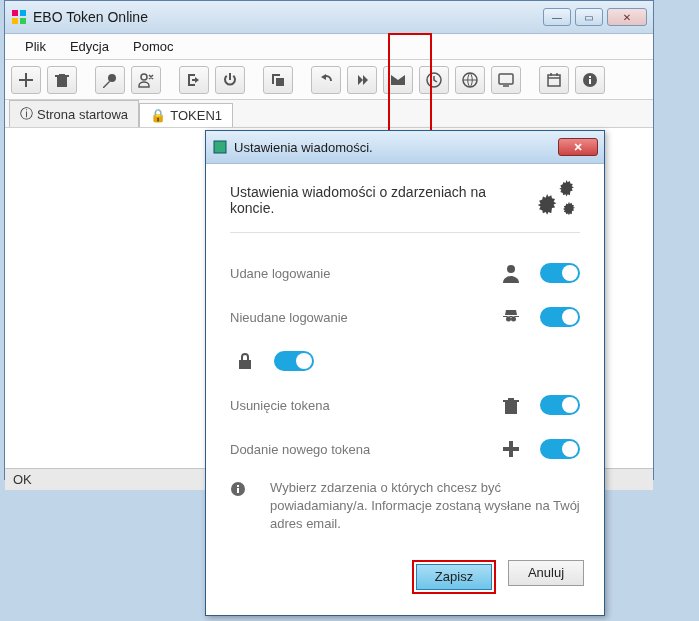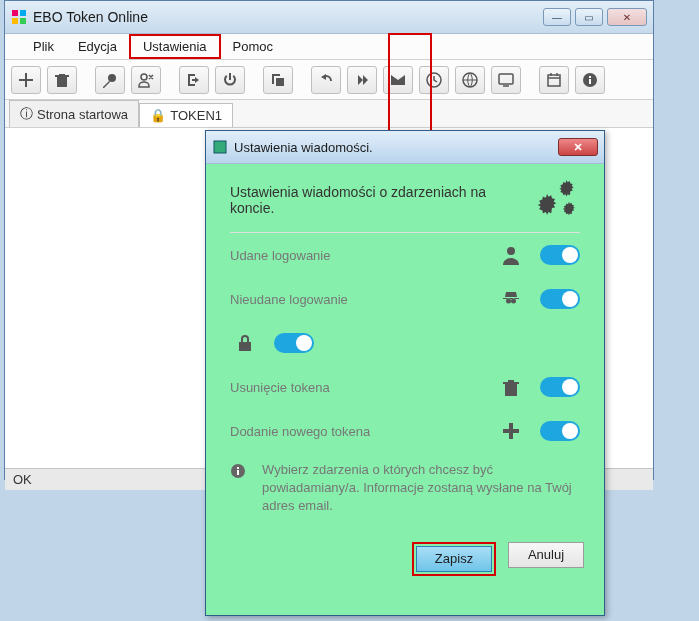--- a/index.html
+++ b/index.html
@@ -5,48 +5,48 @@
 *{box-sizing:border-box;margin:0;padding:0;font-family:"Segoe UI",Tahoma,sans-serif;font-size:13px;}
 body{background:#c0d5e8;width:699px;height:621px;position:relative;overflow:hidden;}
 .win{background:#cfe1f2;border:1px solid #5a7ea5;position:absolute;}
 .main-win{left:4px;top:0;width:650px;height:480px;background:linear-gradient(#d9e8f5,#cbdef0);}
 .titlebar{height:30px;background:linear-gradient(#e3eef8,#c6daec);display:flex;align-items:center;padding:16px 6px;border-bottom:1px solid #a8bdd3;}
 .titlebar .ico{width:16px;height:16px;margin-right:6px;display:inline-flex;}
 .titlebar .ttl{flex:1;color:#1a1a1a;font-size:14px;}
 .winbtns{display:flex;gap:4px;}
 .winbtn{width:28px;height:18px;border:1px solid #7a99b8;border-radius:3px;background:linear-gradient(#eaf3fb,#c9dced);display:flex;align-items:center;justify-content:center;font-size:10px;color:#33506c;}
 .winbtn.close{background:linear-gradient(#f3dfe0,#e6c4c4);color:#6b2e2e;width:40px;}
-.menubar{background:#fcfcfc;height:26px;display:flex;align-items:stretch;padding:0 16px;border-bottom:1px solid #d0d0d0;}
+.menubar{background:#fcfcfc;height:26px;display:flex;align-items:stretch;padding:0 8px;border-bottom:1px solid #d0d0d0;}
 .menuitem{padding:4px 12px;display:flex;align-items:center;color:#222;}
 .menuitem.hl{border:2px solid #d50000;}
 .toolbar{background:#fcfcfc;height:40px;display:flex;align-items:center;padding:0 6px;gap:6px;border-bottom:1px solid #d0d0d0;}
 .tbtn{width:30px;height:28px;border:1px solid #bfbfbf;border-radius:3px;background:linear-gradient(#fafafa,#e8e8e8);display:flex;align-items:center;justify-content:center;color:#555;}
 .tbtn svg{width:16px;height:16px;fill:#555;}
 .tsep{width:6px;}
 .tabbar{background:#f7f7f7;height:28px;display:flex;align-items:flex-end;padding:0 4px;border-bottom:1px solid #d0d0d0;}
 .tab{border:1px solid #c0c0c0;border-bottom:none;background:#f0f0f0;padding:4px 10px;display:flex;align-items:center;gap:4px;font-size:12px;color:#333;}
 .tab.active{background:#fff;}
 .content{background:#fff;flex:1;height:340px;}
 .status{height:22px;background:#e9e9e9;border-top:1px solid #c5c5c5;display:flex;align-items:center;padding:0 8px;color:#333;font-size:12px;}
 .hl-box{position:absolute;border:2px solid #d50000;pointer-events:none;}
-.dialog{position:absolute;left:205px;top:130px;width:400px;height:486px;border:1px solid #2f5d8a;background:#86efac;box-shadow:2px 2px 6px rgba(0,0,0,.3);}
+.dialog{position:absolute;left:205px;top:130px;width:400px;height:486px;border:1px solid #2f5d8a;background:#ffffff;box-shadow:2px 2px 6px rgba(0,0,0,.3);}
 .dialog .titlebar{background:linear-gradient(#e2eefa,#b9d4ed);height:28px;}
 .dialog .ttl{font-size:13px;}
 .dialog .close2{width:40px;height:18px;border:1px solid #7a2e2e;border-radius:3px;background:linear-gradient(#e88,#c44);color:#fff;display:flex;align-items:center;justify-content:center;font-size:11px;font-weight:bold;}
 .dlg-body{padding:16px 24px 12px;}
-.dlg-head{display:flex;align-items:center;justify-content:space-between;border-bottom:1px solid #e0e0e0;padding-bottom:12px;}
+.dlg-head{display:flex;align-items:center;justify-content:space-between;border-bottom:1px solid #e0e0e0;padding-bottom:12px;margin-bottom:18px;}
 .dlg-head .htxt{color:#333;font-size:14px;}
 .gearcluster{width:48px;height:40px;}
 .row{display:flex;align-items:center;height:44px;color:#777;}
 .row .label{flex:1;}
 .row .ricon{width:30px;display:flex;justify-content:center;}
 .row .ricon svg{width:20px;height:20px;fill:#555;}
 .toggle{width:40px;height:20px;border-radius:10px;background:#1ea6e0;position:relative;margin-left:14px;}
 .toggle::after{content:"";position:absolute;right:2px;top:2px;width:16px;height:16px;border-radius:50%;background:#fff;}
-.note{display:flex;gap:16px;color:#777;font-size:12px;margin-top:8px;line-height:1.4;}
+.note{display:flex;gap:24px;color:#777;font-size:12px;margin-top:8px;line-height:1.4;}
 .note svg{width:16px;height:16px;fill:#666;flex-shrink:0;margin-top:2px;}
 .dlg-btns{display:flex;justify-content:flex-end;gap:12px;padding:14px 20px;}
 .btn{min-width:76px;height:26px;border:1px solid #9c9c9c;background:linear-gradient(#f7f7f7,#e5e5e5);display:flex;align-items:center;justify-content:center;font-size:13px;color:#222;}
 .btn.primary{background:linear-gradient(#a9def5,#6fc4ea);border:1px solid #2a7fb0;}
 .btn-hl{border:2px solid #d50000;padding:2px;}
 </style>
 </head>
 <body>
 
 <svg width="0" height="0" style="position:absolute">
@@ -140,21 +140,20 @@
     <div class="winbtns">
       <div class="winbtn">—</div>
       <div class="winbtn">▭</div>
       <div class="winbtn close">✕</div>
     </div>
   </div>
 
   <div class="menubar">
     <div class="menuitem">Plik</div>
     <div class="menuitem">Edycja</div>
-    <div class="menuitem hl">Ustawienia</div>
     <div class="menuitem">Pomoc</div>
   </div>
 
   <div class="toolbar">
     <div class="tbtn">
         <svg viewBox="0 0 16 16">
           <use href="#i-plus"></use>
         </svg>
       </div>
     <div class="tbtn">

